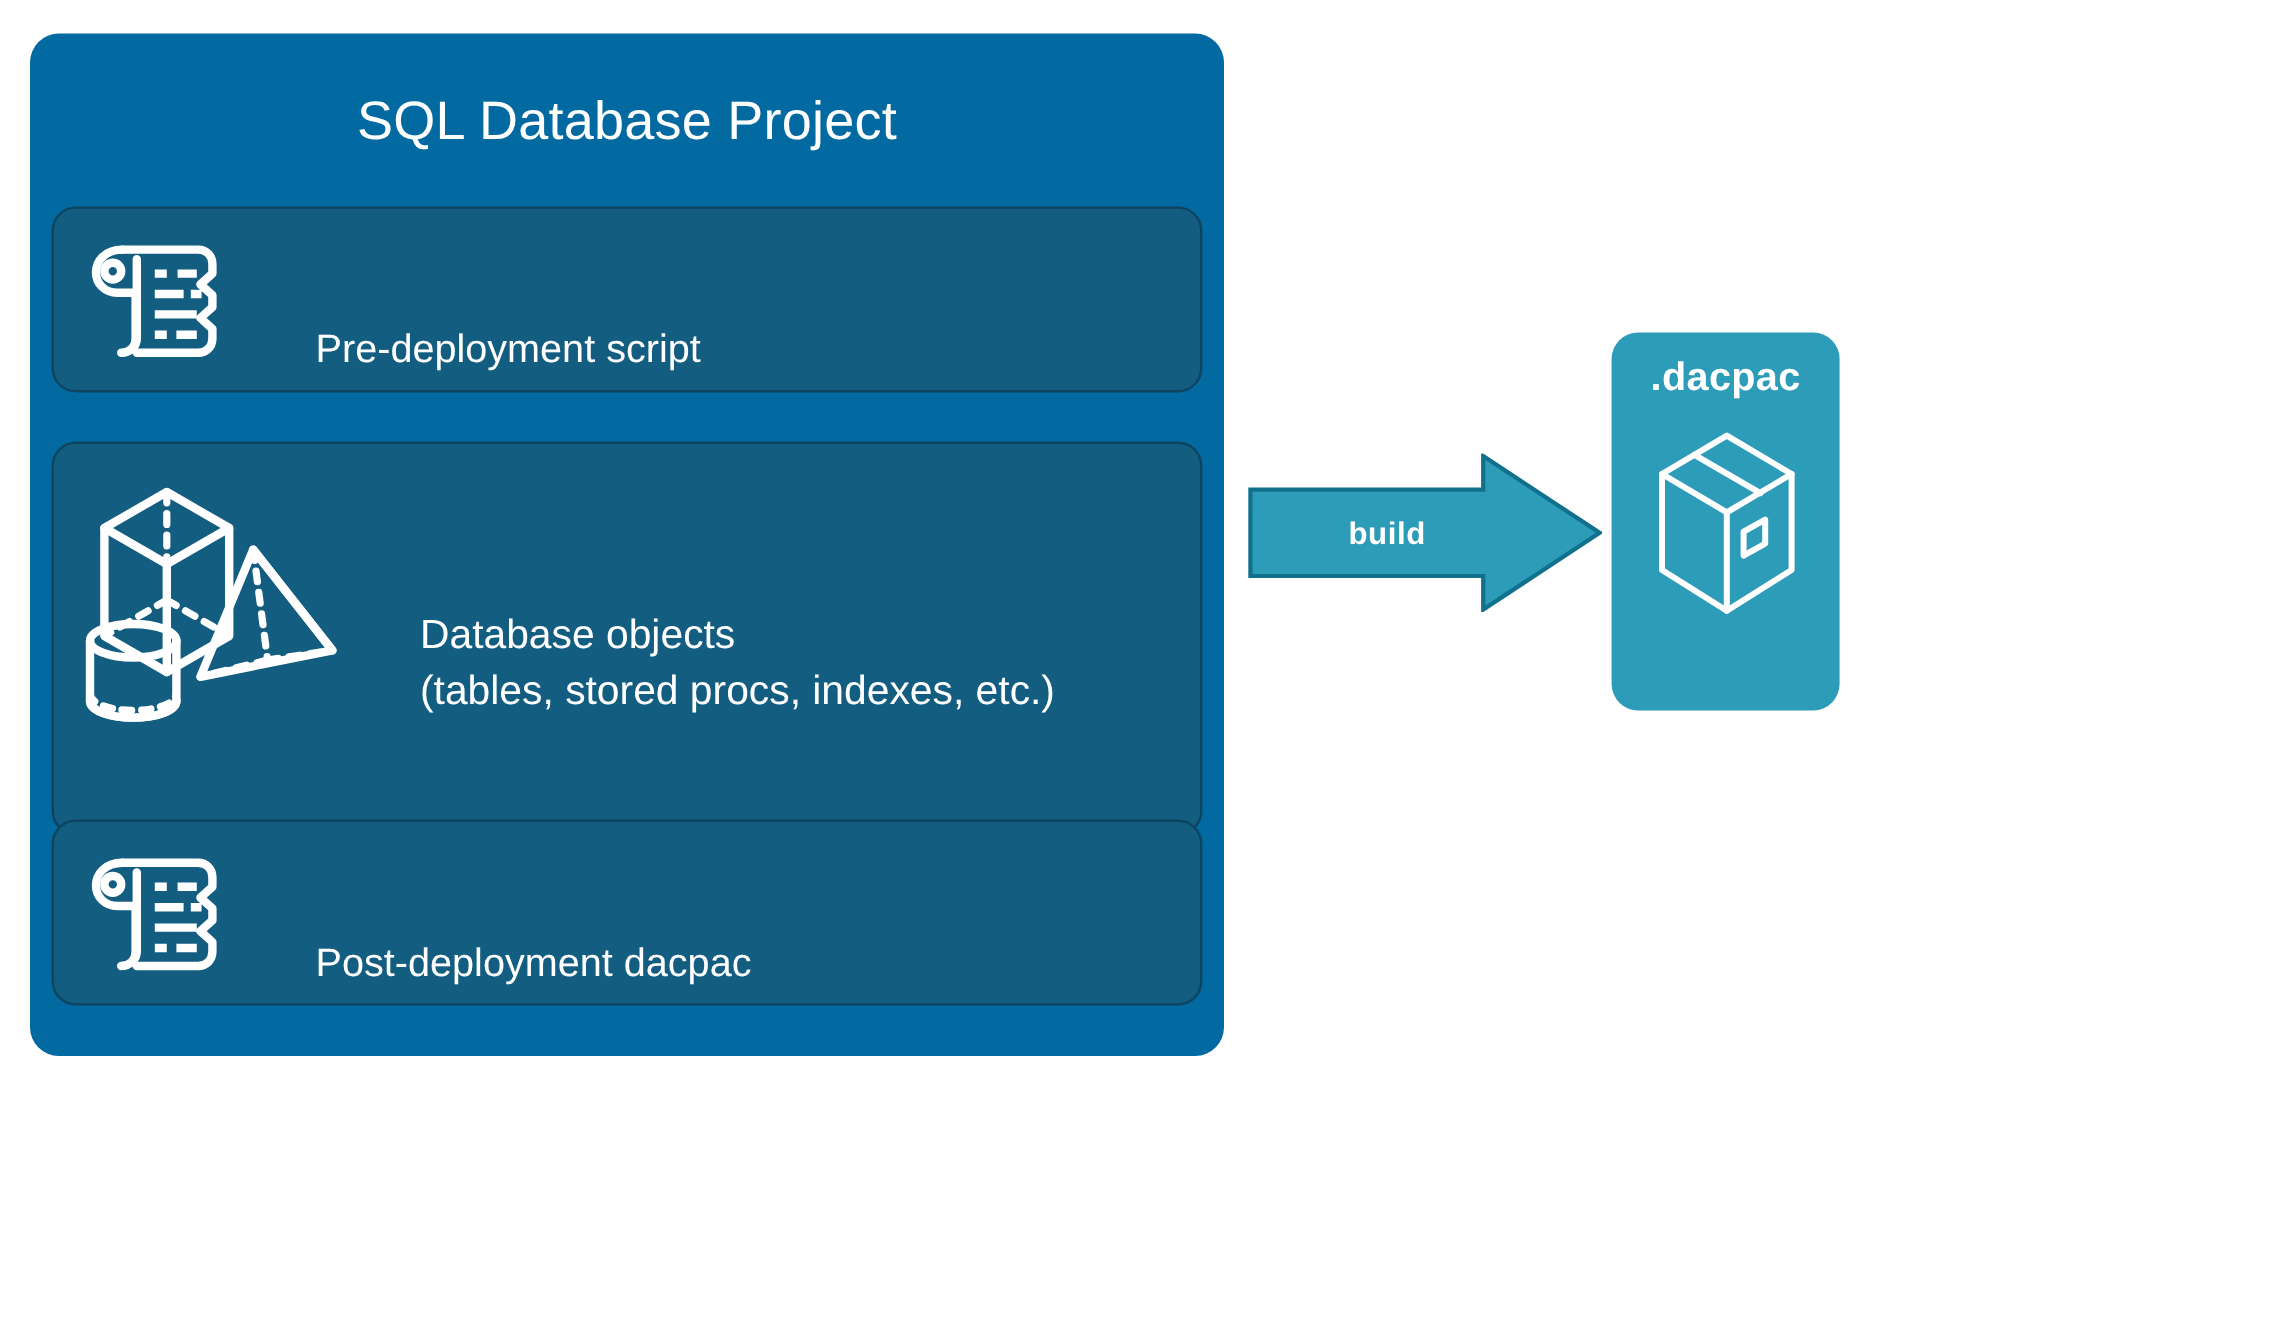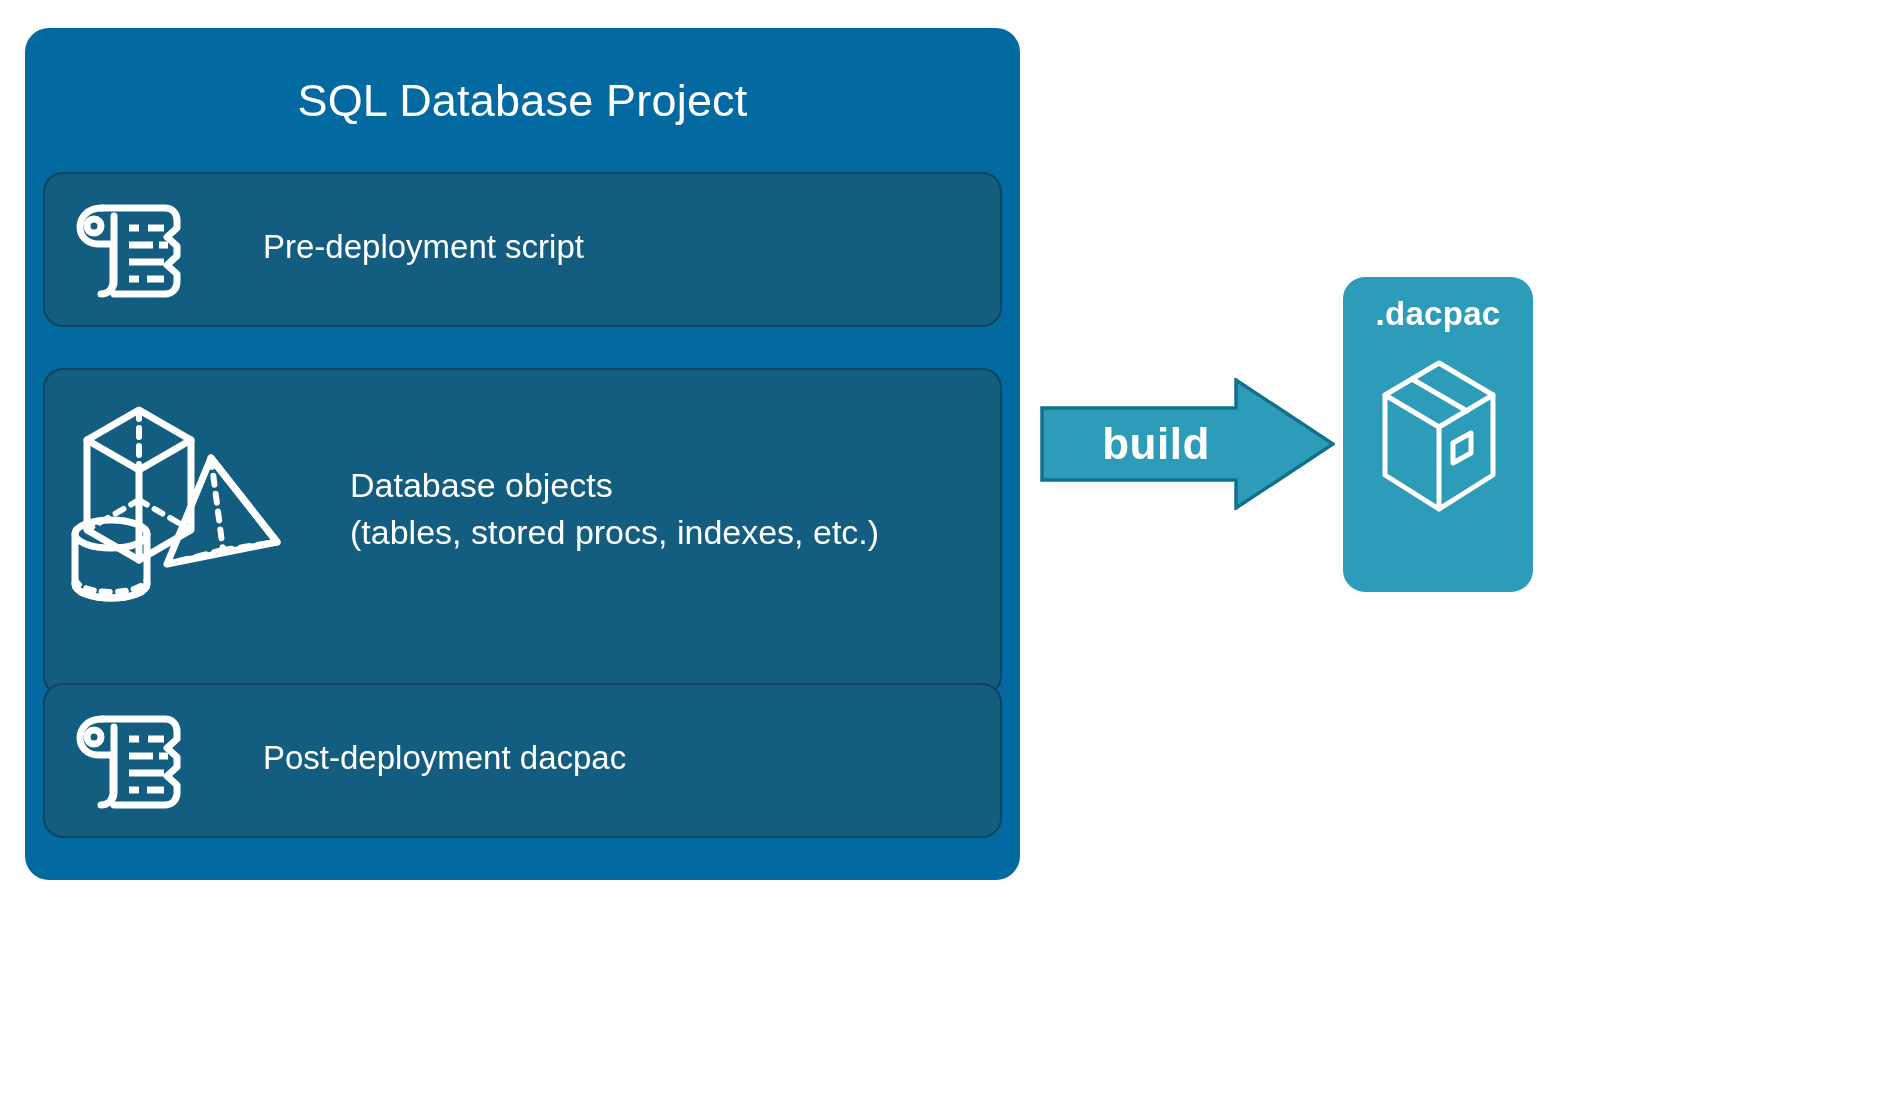--- a/index.html
+++ b/index.html
@@ -46,20 +46,21 @@
   .row-pre  {top:144px;height:155px;}
   .row-obj  {top:340px;height:328px;}
   .row-post {top:655px;height:155px;}
 
   .row-label{
     position:absolute;
     color:#ffffff;
     font-size:33px;
     line-height:45px;
     white-space:pre-line;
+    margin-top:44px;
   }
   .row-pre .row-label  {left:218px;top:50px;}
   .row-post .row-label {left:218px;top:50px;}
   .row-obj .row-label  {left:305px;top:92px;font-size:34px;line-height:47px;}
 
   .icon-slot{position:absolute;}
   .icon-scroll{left:24px;top:20px;width:120px;height:112px;}
   .icon-shapes{left:18px;top:22px;width:250px;height:228px;}
 
   
@@ -67,21 +68,21 @@
     position:absolute;
     left:1040px;top:378px;
     width:295px;height:132px;
   }
   .build-label{
     position:absolute;
     left:1040px;top:378px;
     width:232px;height:132px;
     display:flex;align-items:center;justify-content:center;
     color:#ffffff;
-    font-size:44px;
+    font-size:26px;
     font-weight:bold;
     letter-spacing:0.5px;
     pointer-events:none;
   }
 
   
   .dacpac-card{
     position:absolute;
     left:1343px;top:277px;
     width:190px;height:315px;

